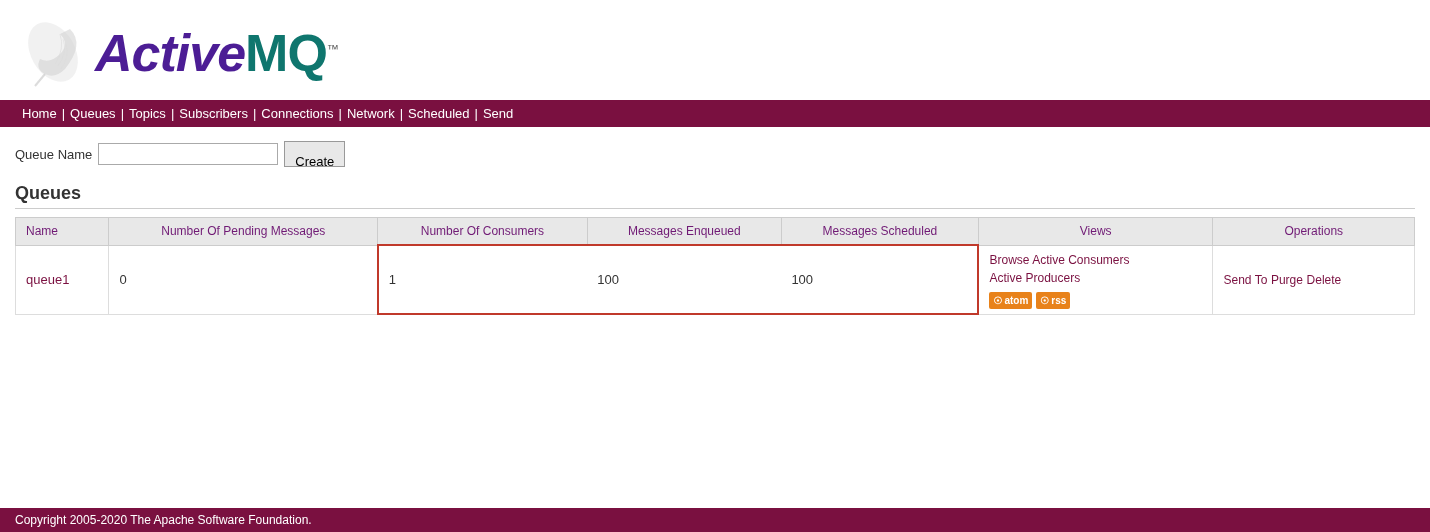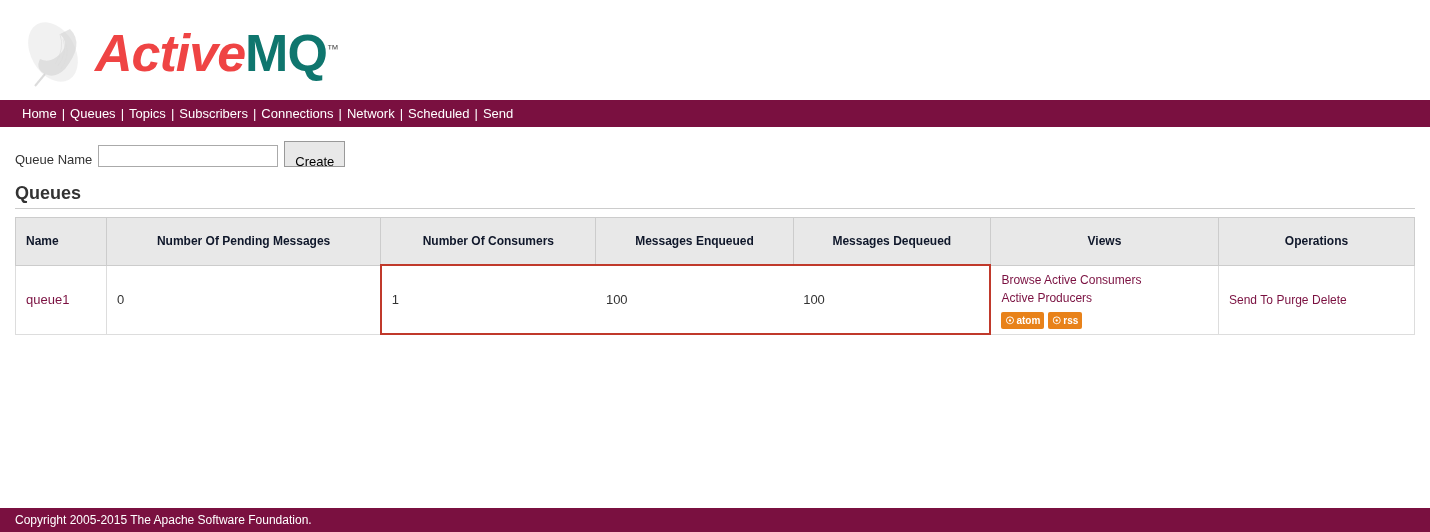--- a/index.html
+++ b/index.html
@@ -2,42 +2,42 @@
 <html><head>
   <meta charset="utf-8">
   <style>
     * { margin: 0; padding: 0; box-sizing: border-box; }
     body { font-family: Arial, sans-serif; font-size: 13px; background: #fff; color: #333; min-width: 1430px; }
 
     
     #header { padding: 10px 15px 5px 15px; background: #fff; display: flex; align-items: center; min-height: 100px; }
     #logo-area { display: flex; align-items: center; }
     #logo-text { font-size: 52px; font-weight: 900; letter-spacing: -1px; line-height: 1; }
-    #logo-active { color: #ef4444; font-style: italic; }
+    #logo-active { color: #4c1d95; font-style: italic; }
     #logo-mq { color: #0f766e; }
     #logo-tm { font-size: 12px; color: #555; vertical-align: super; font-weight: normal; }
 
     
     #navbar { background: #7a1040; padding: 4px 18px; display: flex; align-items: center; gap: 0; }
     #navbar a { color: #fff; text-decoration: none; font-size: 13px; padding: 2px 4px; }
     #navbar .sep { color: #fff; margin: 0 1px; font-size: 13px; }
 
     
     #content { padding: 10px 15px; }
-    #queue-form { display: flex; align-items: flex-end; gap: 6px; margin-bottom: 16px; margin-top: 4px; }
+    #queue-form { display: flex; align-items: center; gap: 6px; margin-bottom: 16px; margin-top: 4px; }
     #queue-form label { font-size: 13px; }
     #queue-form input { border: 1px solid #aaa; padding: 2px 4px; font-size: 13px; width: 180px; height: 22px; }
     #queue-form button { padding: 12px 10px; font-size: 13px; background: #e8e8e8; border: 1px solid #999; cursor: pointer; height: 22px; }
 
     
     #queues-heading { font-size: 18px; font-weight: bold; color: #333; margin-bottom: 8px; padding-bottom: 4px; border-bottom: 1px solid #ccc; }
 
     
     #queues-table { width: 100%; border-collapse: collapse; margin-top: 8px; }
-    #queues-table th { background: #e8e8e8; border: 1px solid #ccc; padding: 16px 10px; text-align: center; font-size: 12px; color: #0f172a; font-weight: bold; }
+    #queues-table th { background: #e8e8e8; border: 1px solid #ccc; padding: 6px 10px; text-align: center; font-size: 12px; color: #701a75; font-weight: normal; }
     #queues-table th.name-col { text-align: left; }
     #queues-table td { border: 1px solid #ddd; padding: 5px 10px; font-size: 13px; vertical-align: middle; }
     #queues-table td.name-cell { text-align: left; }
     #queues-table td a { color: #7a1040; text-decoration: none; }
     td.hl-left { border-left: 2px solid #c0392b !important; border-top: 2px solid #c0392b !important; border-bottom: 2px solid #c0392b !important; border-right: none !important; }
     td.hl-mid { border-top: 2px solid #c0392b !important; border-bottom: 2px solid #c0392b !important; border-left: none !important; border-right: none !important; }
     td.hl-right { border-right: 2px solid #c0392b !important; border-top: 2px solid #c0392b !important; border-bottom: 2px solid #c0392b !important; border-left: none !important; }
 
     
     .views-cell { text-align: left; padding: 4px 8px; }
@@ -111,21 +111,21 @@
 
   <div id="queues-heading">Queues</div>
 
   <table id="queues-table">
     <thead>
       <tr>
         <th class="name-col">Name</th>
         <th>Number Of Pending Messages</th>
         <th>Number Of Consumers</th>
         <th>Messages Enqueued</th>
-        <th>Messages Dequeued</th>
+        <th>Messages Scheduled</th>
         <th>Views</th>
         <th class="ops-col-header">Operations</th>
       </tr>
     </thead>
     <tbody>
       <tr>
         <td class="name-cell">
           <a href="#">queue1</a>
         </td>
         <td>0</td>
@@ -157,14 +157,14 @@
           <span> </span>
           <a href="#">Delete</a>
         </td>
       </tr>
     </tbody>
   </table>
 
 </div>
 
 <div id="footer">
-  <span>Copyright 2005-2015 The Apache Software Foundation.</span>
+  <span>Copyright 2005-2020 The Apache Software Foundation.</span>
 </div>
 
 </body></html>

